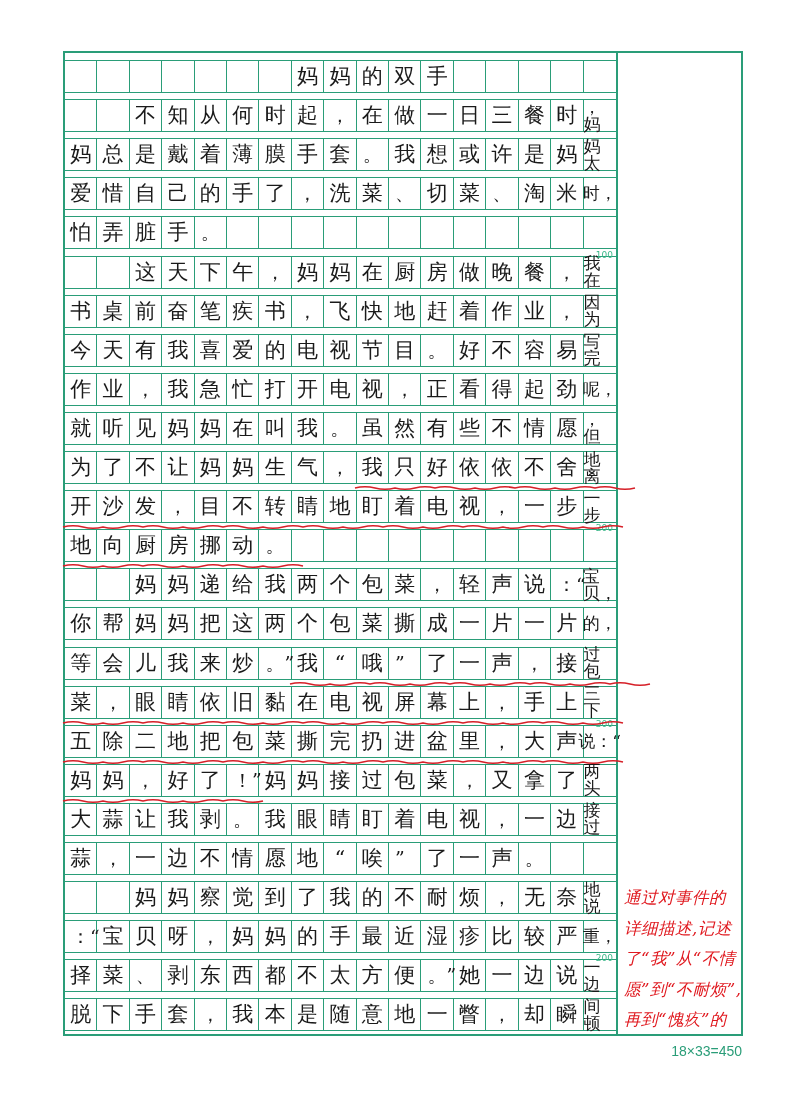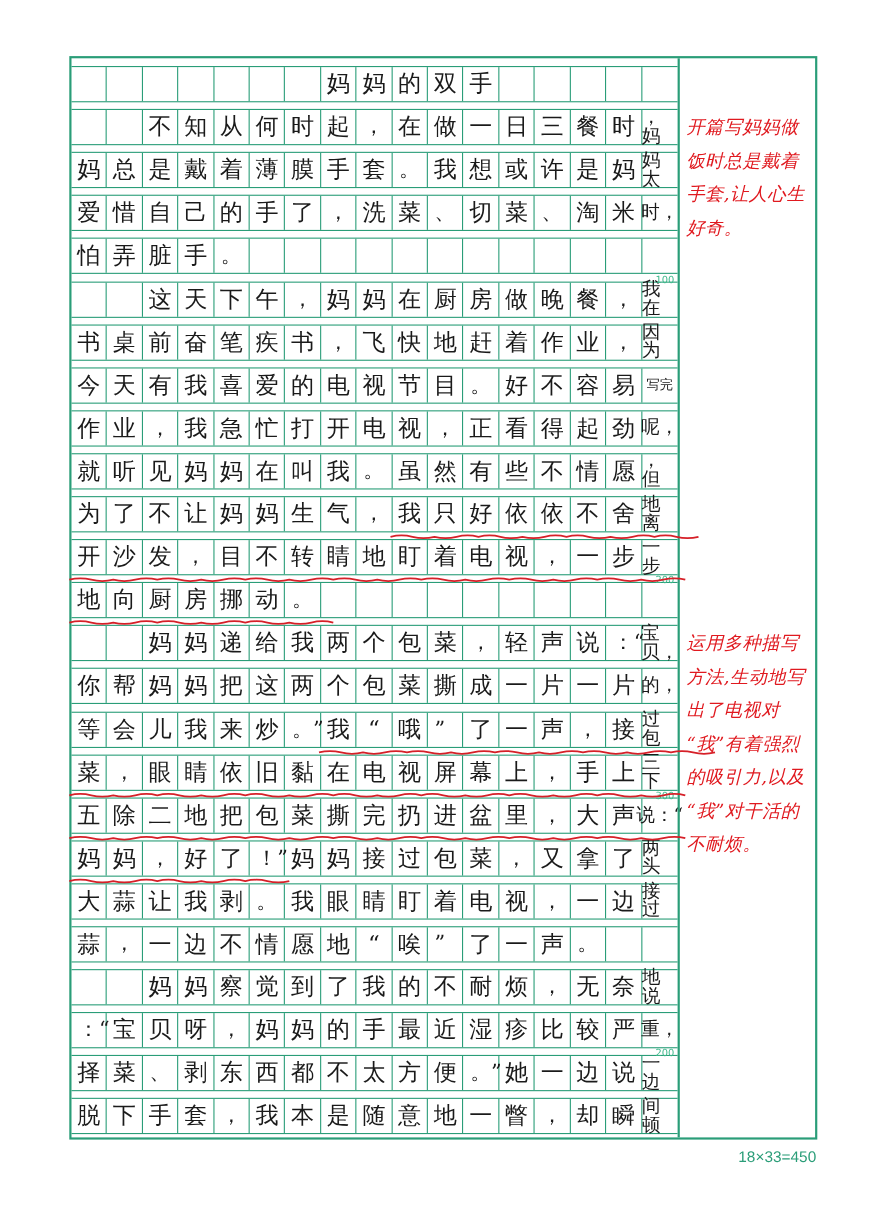--- a/index.html
+++ b/index.html
@@ -176,21 +176,21 @@
         <div class="cell" style="width: 32.4118px;">的</div>
         <div class="cell" style="width: 32.4118px;">电</div>
         <div class="cell" style="width: 32.4118px;">视</div>
         <div class="cell" style="width: 32.4118px;">节</div>
         <div class="cell" style="width: 32.4118px;">目</div>
         <div class="cell punct" style="width: 32.4118px;">。</div>
         <div class="cell" style="width: 32.4118px;">好</div>
         <div class="cell" style="width: 32.4118px;">不</div>
         <div class="cell" style="width: 32.4118px;">容</div>
         <div class="cell" style="width: 32.4118px;">易</div>
-        <div class="cell" style="width: 32.4118px; font-size: 12px; text-align: center;">写完</div>
+        <div class="cell" style="width: 32.4118px; font-size: 17px;">写完</div>
       </div>
       <div class="row" style="top: 312.8px;">
         <div class="cell" style="width: 32.4118px;">作</div>
         <div class="cell" style="width: 32.4118px;">业</div>
         <div class="cell punct" style="width: 32.4118px;">，</div>
         <div class="cell" style="width: 32.4118px;">我</div>
         <div class="cell" style="width: 32.4118px;">急</div>
         <div class="cell" style="width: 32.4118px;">忙</div>
         <div class="cell" style="width: 32.4118px;">打</div>
         <div class="cell" style="width: 32.4118px;">开</div>
@@ -503,34 +503,26 @@
         <div class="cell" style="width: 32.4118px;">地</div>
         <div class="cell" style="width: 32.4118px;">一</div>
         <div class="cell" style="width: 32.4118px;">瞥</div>
         <div class="cell punct" style="width: 32.4118px;">，</div>
         <div class="cell" style="width: 32.4118px;">却</div>
         <div class="cell" style="width: 32.4118px;">瞬</div>
         <div class="cell" style="width: 32.4118px; font-size: 17px;">间顿</div>
       </div>
     </div>
   <div id="margin-col">
-      <div class="note" style="top: 48.1px;">
-        <div style="white-space: nowrap;">开篇写妈妈做</div>
-        <div style="white-space: nowrap;">饭时总是戴着</div>
-        <div style="white-space: nowrap;">手套,让人心生</div>
-        <div style="white-space: nowrap;">好奇。</div>
-      </div>
-      <div class="note" style="top: 517.3px;">
-        <div style="white-space: nowrap;">运用多种描写</div>
-        <div style="white-space: nowrap;">方法,生动地写</div>
-        <div style="white-space: nowrap;">出了电视对</div>
-        <div style="white-space: nowrap;">“我”有着强烈</div>
-        <div style="white-space: nowrap;">的吸引力,以及</div>
-        <div style="white-space: nowrap;">“我”对干活的</div>
-        <div style="white-space: nowrap;">不耐烦。</div>
+      <div class="note" style="top: 830.1px;">
+        <div style="white-space: nowrap;">通过对事件的</div>
+        <div style="white-space: nowrap;">详细描述,记述</div>
+        <div style="white-space: nowrap;">了“我”从“不情</div>
+        <div style="white-space: nowrap;">愿”到“不耐烦”,</div>
+        <div style="white-space: nowrap;">再到“愧疚”的</div>
       </div>
     </div>
 <div class="marker" style="top: 196.5px; right: 128px;">100</div>
     <div class="marker" style="top: 470.2px; right: 128px;">200</div>
     <div class="marker" style="top: 665.7px; right: 128px;">300</div>
     <div class="marker" style="top: 900.3px; right: 128px;">200</div>
     <div class="underline" style="left: 289.706px; width: 263.294px; top: 432px;">
       <svg viewBox="0 0 263.29411764705884 6" preserveAspectRatio="none">
         <path d="M0 3 Q 10 0.5 20 3 T 40 3 Q 50 5.5 60 3 T 80 3 Q 90 0.5 100 3 T 120 3 Q 130 5.5 140 3 T 160 3 Q 170 0.5 180 3 T 200 3 Q 210 5.5 220 3 T 240 3 Q 250 0.5 260 3 T 280 3" fill="none" stroke="#d62028" stroke-width="1.6"></path>
       </svg>

